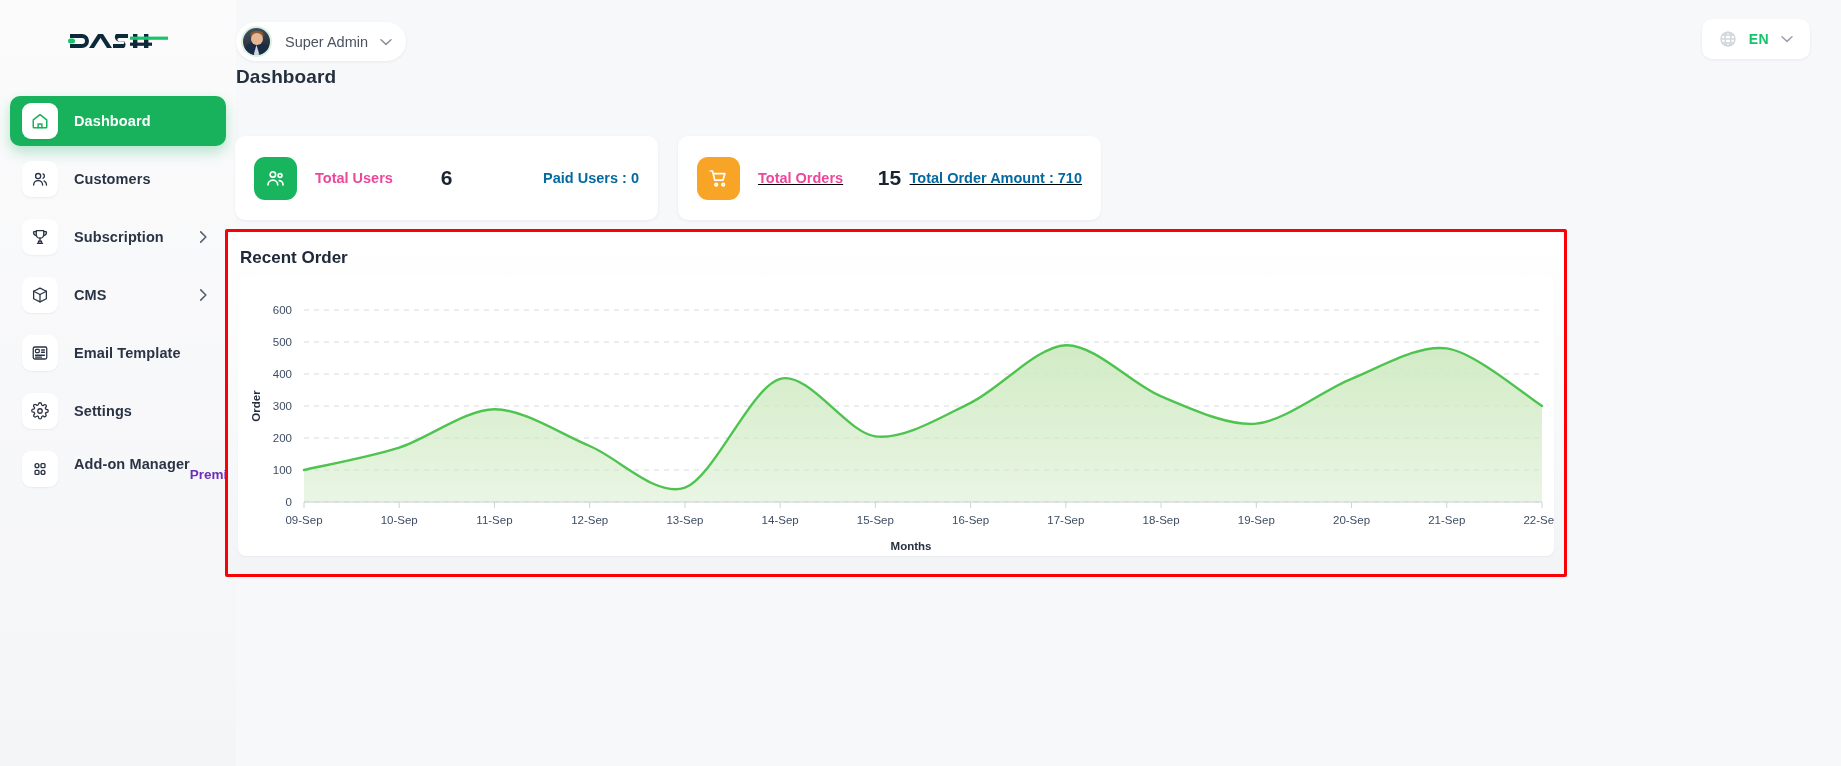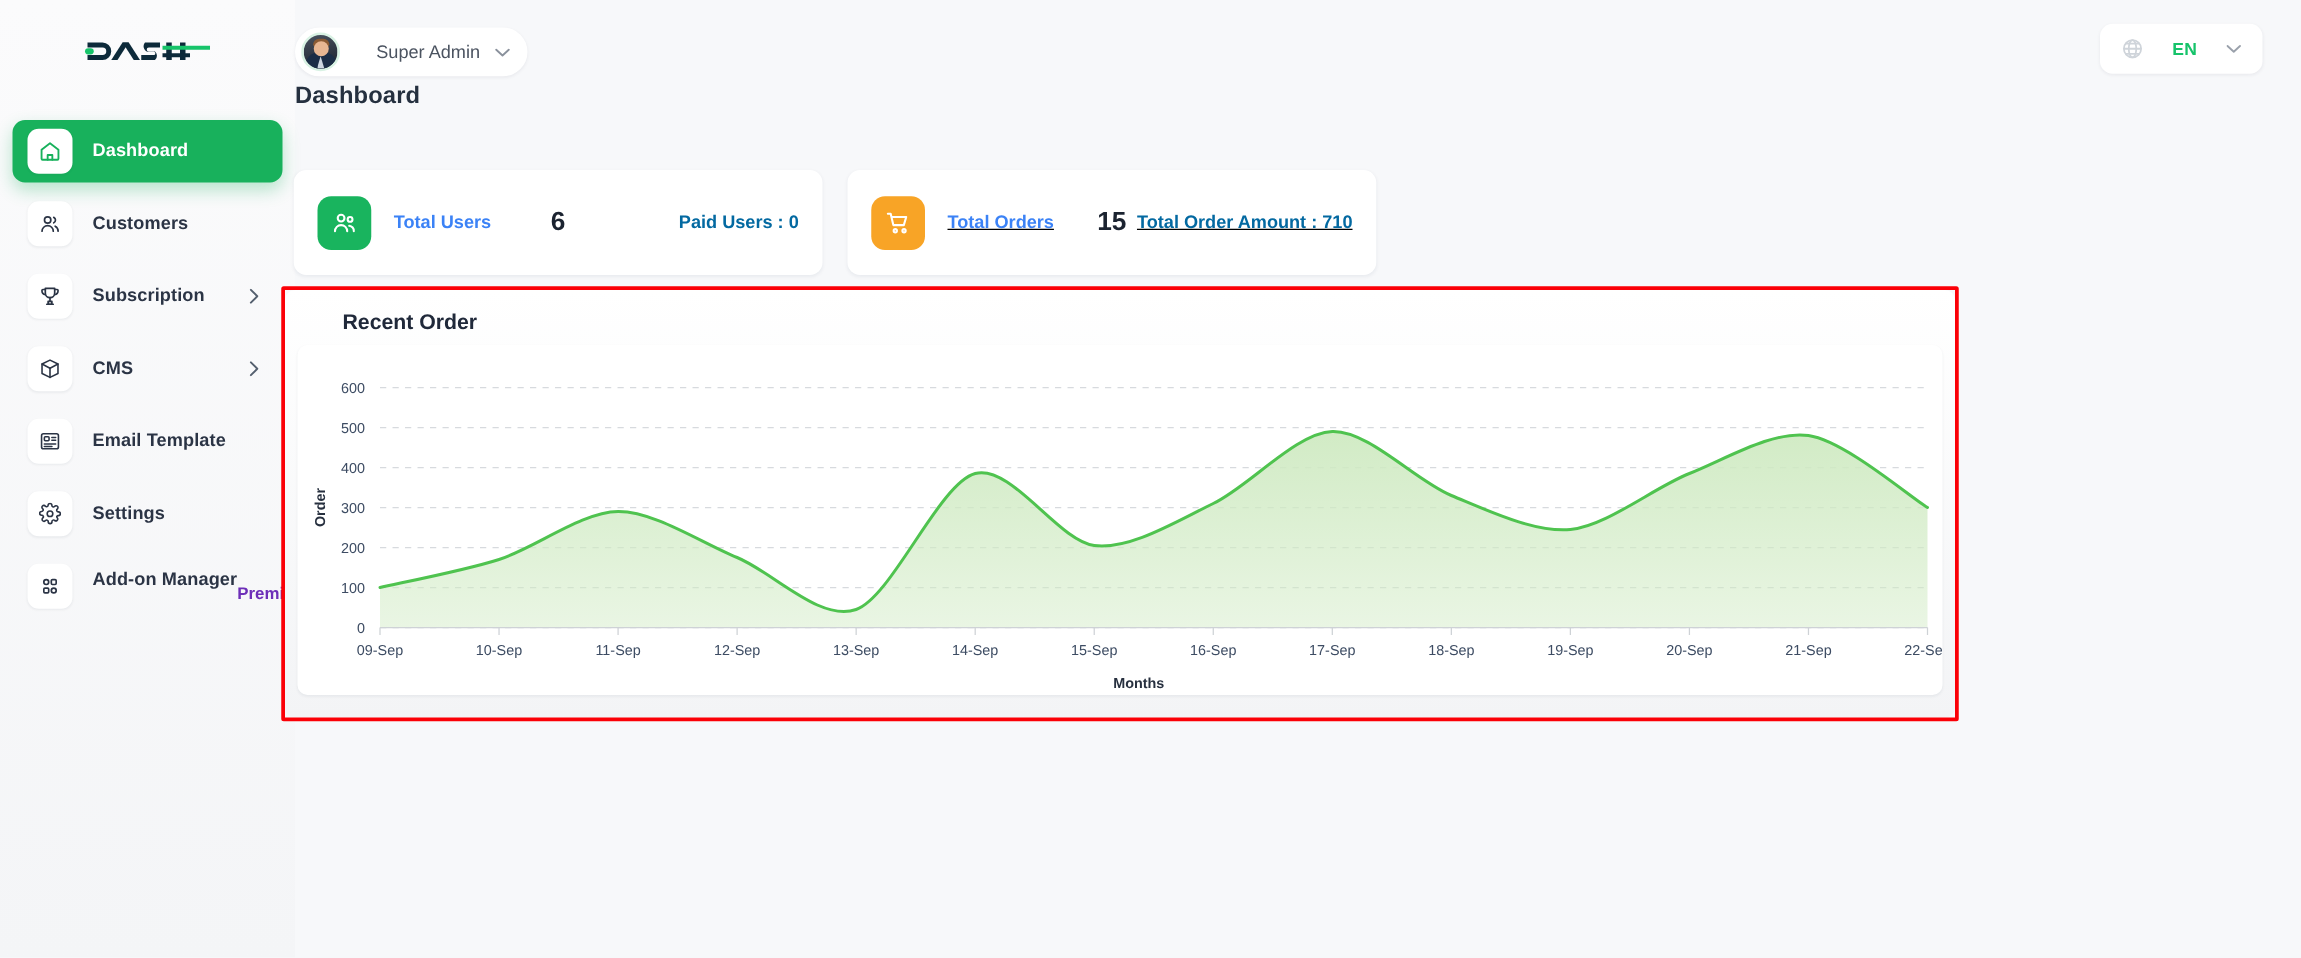--- a/index.html
+++ b/index.html
@@ -82,27 +82,27 @@
   #avatar .body{
     position:absolute; left:50%; bottom:0; transform:translateX(-50%);
     width:25px; height:13px; border-radius:10px 10px 0 0;
     background:#1b2d46;
   }
   #avatar .shirt{
     position:absolute; left:50%; bottom:0; transform:translateX(-50%);
     width:6px; height:10px; background:#cdd6e0;
     clip-path:polygon(50% 0,100% 100%,0 100%);
   }
-  #user-name{ margin-left:29px; font-size:14.5px; color:#4b5360; }
+  #user-name{ margin-left:13px; font-size:14.5px; color:#4b5360; }
   #user-caret{ margin-left:12px; color:#8a919c; display:flex; }
   #user-caret svg{ width:12px; height:8px; display:block; }
 
   #lang-chip{
     position:absolute; right:31px; top:19px;
-    display:flex; align-items:center; gap:23px;
+    display:flex; align-items:center; gap:12px;
     height:40px; padding:0 17px;
     background:#fff; border-radius:10px;
     box-shadow:0 1px 3px rgba(25,35,60,.07);
     cursor:pointer;
   }
   #lang-chip .globe{ color:#cfd4da; display:flex;}
   #lang-chip .globe svg{ width:18px;height:18px;display:block;}
   #lang-code{ font-size:14px; font-weight:700; color:#16c36a; letter-spacing:.4px;}
   #lang-caret{ color:#9aa1ab; display:flex;}
   #lang-caret svg{ width:12px;height:8px;display:block;}
@@ -120,21 +120,21 @@
     display:flex; align-items:center; padding:0 19px;
   }
   #card-users{ left:235px; width:423px; }
   #card-orders{ left:678px; width:423px;text-decoration:underline; }
   .stat-ico{
     width:43px; height:43px; border-radius:11px; flex:none;
     display:flex; align-items:center; justify-content:center; color:#fff;
   }
   .stat-ico svg{ width:21px; height:21px; display:block; }
   .stat-label{
-    margin-left:18px; font-size:14.5px; font-weight:700; color:#3b82f6;
+    margin-left:18px; font-size:14.5px; font-weight:700; color:#ec4899;
     white-space:nowrap;
   }
   .stat-value{
     font-size:21px; font-weight:700; color:#1b2330;
     position:absolute; left:50%; transform:translateX(-50%);
   }
   .stat-extra{
     margin-left:auto; font-size:14.5px; font-weight:700; color:#0369a1;
     white-space:nowrap;
   }
@@ -146,21 +146,21 @@
     border:3px solid #fb0007; border-radius:2px;
     pointer-events:none; z-index:5;
   }
   #chart-panel{
     position:absolute; left:228px; top:232px;
     width:1336px; height:342px;
     background:linear-gradient(180deg,#ffffff 0%,#f3f4f6 100%);
     border-radius:8px;
   }
   #chart-head{
-    padding:16px 0 0 12px; font-size:17px; font-weight:700; color:#20293a;margin-left:34px;
+    padding:16px 0 0 12px; font-size:17px; font-weight:700; color:#20293a;
   }
   #chart-box{
     position:absolute; left:10px; top:44px;
     width:1316px; height:280px;
     background:#fff; border-radius:8px;
     box-shadow:0 1px 2px rgba(25,35,60,.05);
     overflow:hidden;
   }
   #chart-svg{ display:block; }
   .ax-txt{ font-family:"Liberation Sans", sans-serif; fill:#3d4c63; }

